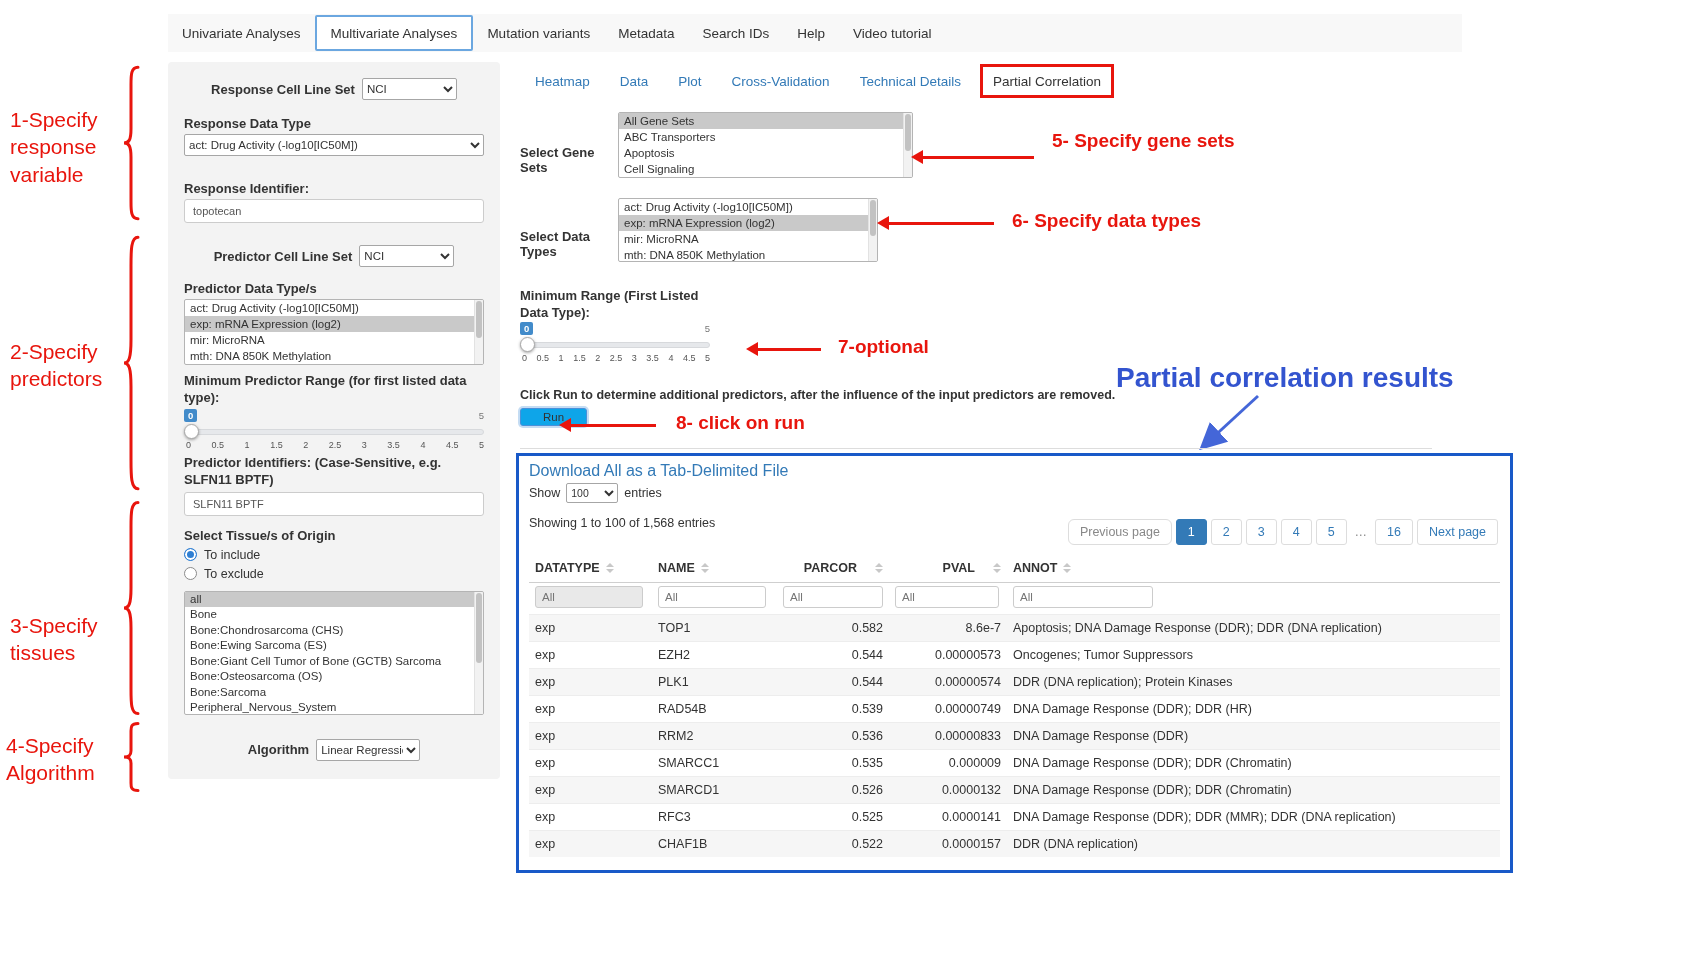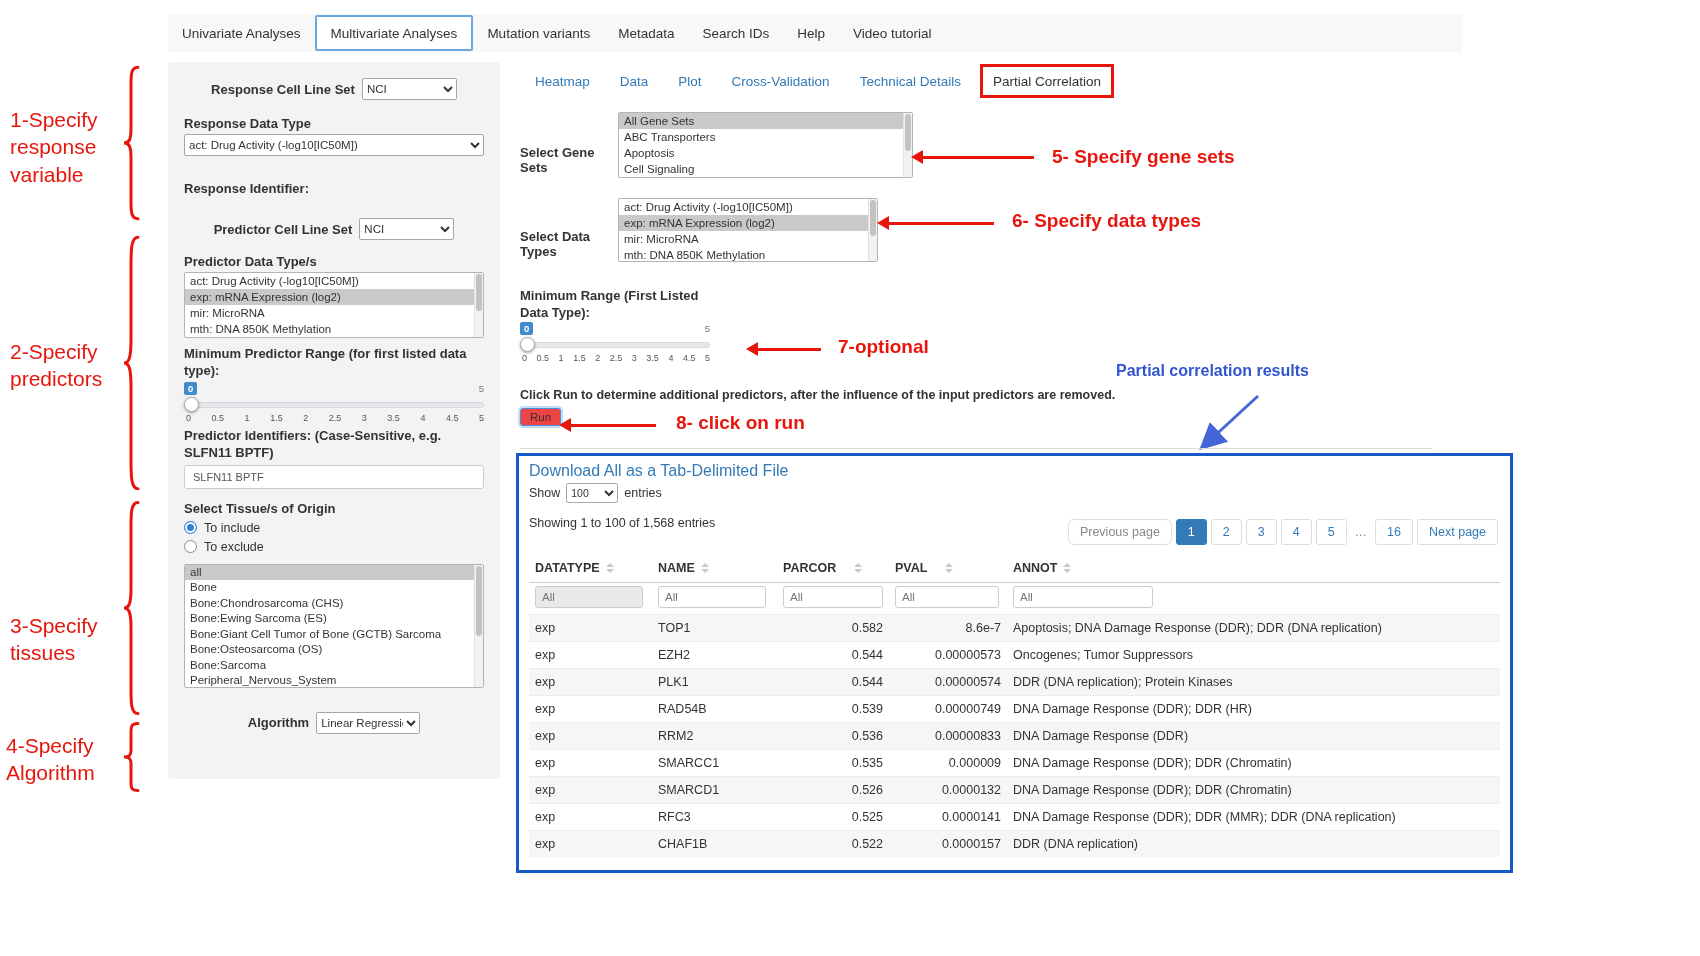--- a/index.html
+++ b/index.html
@@ -48,43 +48,43 @@
 
   
   .main { position:absolute; left:520px; top:62px; width:912px; }
   .main-tabs { display:flex; align-items:center; height:38px; }
   .mtab { color:#337ab7; font-size:13.5px; padding:0 15px; height:38px; display:flex; align-items:center; cursor:pointer; white-space:nowrap; }
   .mtab.active-red { color:#333; border:3px solid #e8150d; background:#fff; padding:0 10px; height:34px; margin-left:4px; }
   .lb-row { display:flex; align-items:flex-end; }
   .lb-label { width:98px; padding-bottom:3px; flex:0 0 auto; }
   .minrange-label { width:200px; margin-top:26px; line-height:1.3; }
   .run-instruction { margin-top:20px; font-size:12.5px; font-weight:bold; }
-  .run-btn { margin-top:6px; font-size:11.5px; font-family:inherit; color:#333; background:#ef4444; border:1px solid #4a90d9; border-radius:3px; padding:2px 9px; box-shadow:0 0 0 2px rgba(108,167,224,.4); cursor:pointer; }
+  .run-btn { margin-top:6px; font-size:11.5px; font-family:inherit; color:#333; background:#0ea5e9; border:1px solid #4a90d9; border-radius:3px; padding:2px 22px; box-shadow:0 0 0 2px rgba(108,167,224,.4); cursor:pointer; }
   .divider { position:absolute; left:520px; top:448px; width:912px; height:1px; background:#ddd; }
 
   
-  .results-title { position:absolute; left:1116px; top:362px; font-size:16px; font-weight:bold; color:#3354cf; white-space:nowrap; }
+  .results-title { position:absolute; left:1116px; top:362px; font-size:28px; font-weight:bold; color:#3354cf; white-space:nowrap; }
   .blue-arrow { position:absolute; left:1196px; top:392px; }
 
   
   .results-box { position:absolute; left:516px; top:453px; width:997px; height:420px; background:#fff; border:3px solid #1859c8; padding:6px 10px; overflow:hidden; }
   .dl-link { color:#337ab7; font-size:16px; text-decoration:none; cursor:pointer; display:inline-block; }
   .show-row { display:flex; align-items:center; gap:6px; margin-top:3px; font-size:12.5px; }
   .show-sel { height:20px; font-size:10.5px; width:52px; }
   .showing-text { margin-top:13px; font-size:12.5px; }
   .pagination { position:absolute; top:63px; right:12px; display:flex; align-items:center; font-size:12.5px; }
   .pg-btn { margin-left:4px; padding:5px 11px; border:1px solid #ddd; border-radius:3px; color:#337ab7; cursor:pointer; background:#fff; white-space:nowrap; }
   .pg-prev { color:#888;border-radius:6px; }
   .pg-btn.active { background:#337ab7; border-color:#337ab7; color:#fff; }
   .pg-ellipsis { border:none; color:#888; padding:5px 4px; cursor:default; }
 
   .results-table { width:100%; border-collapse:collapse; margin-top:24px; font-size:12.5px; table-layout:fixed; }
   .results-table th { text-align:left; font-weight:bold; padding:7px 6px; border-bottom:1px solid #cfcfcf; }
   .th-flex { display:flex; align-items:center; }
-  .th-flex.right { gap:12px; }
+  .th-flex.right { justify-content:flex-end; gap:12px; }
   .sort-icon { display:inline-flex; flex-direction:column; gap:2px; margin-left:6px; }
   .sort-icon i { display:block; width:0; height:0; border-left:4px solid transparent; border-right:4px solid transparent; }
   .sort-icon .up { border-bottom:4px solid #c8c8c8; }
   .sort-icon .down { border-top:4px solid #c8c8c8; }
   .filters td { padding:3px 6px 6px 6px; }
   .flt { height:22px; border:1px solid #ccc; border-radius:3px; padding:0 6px; font-size:11.5px; font-family:inherit; color:#333; background:#fff; }
   .flt.shaded { background:#e9e9e9; }
   .results-table tbody td { padding:6px; border-top:1px solid #ededed; overflow:hidden; white-space:nowrap; text-overflow:ellipsis; }
   .results-table tbody tr.odd { background:#f6f6f6; }
   td.num { text-align:right; }
@@ -132,20 +132,21 @@
 
     <div style="margin-top:16px">
       <div class="fld-label">Response Data Type</div>
       <select class="sel" style="width:100%;margin-top:3px">
         <option>act: Drug Activity (-log10[IC50M])</option>
       </select>
     </div>
 
     <div style="margin-top:25px">
       <div class="fld-label">Response Identifier:</div>
+      <input class="txt" style="margin-top: 3px;" value="topotecan">
     </div>
 
     <div class="inline-row" style="margin-top:22px">
       <span class="fld-label">Predictor Cell Line Set</span>
       <select class="sel" style="width:95px">
         <option>NCI</option>
       </select>
     </div>
 
     <div style="margin-top:14px">
@@ -273,21 +274,21 @@
         <span>4.5</span>
         <span>5</span>
       </div>
     </div>
 
     <div class="run-instruction">Click Run to determine additional predictors, after the influence of the input predictors are removed.</div>
     <button class="run-btn">Run</button>
   </main>
 
   <div class="rarrow" style="left:922px;top:156px;width:112px"></div>
-  <div class="rlabel" style="left:1052px;top:146px">5- Specify gene sets</div>
+  <div class="rlabel" style="left:1052px;top:130px">5- Specify gene sets</div>
 
   <div class="rarrow" style="left:888px;top:222px;width:106px"></div>
   <div class="rlabel" style="left:1012px;top:210px">6- Specify data types</div>
 
   <div class="rarrow" style="left:757px;top:348px;width:64px"></div>
   <div class="rlabel" style="left:838px;top:336px">7-optional</div>
 
   <div class="rarrow" style="left:570px;top:424px;width:86px"></div>
   <div class="rlabel" style="left:676px;top:412px">8- click on run</div>
 

